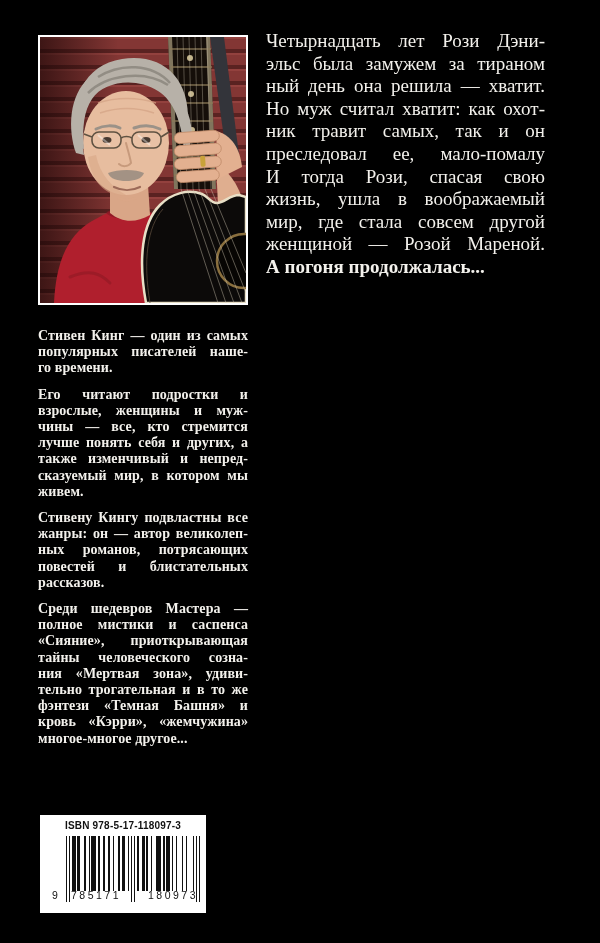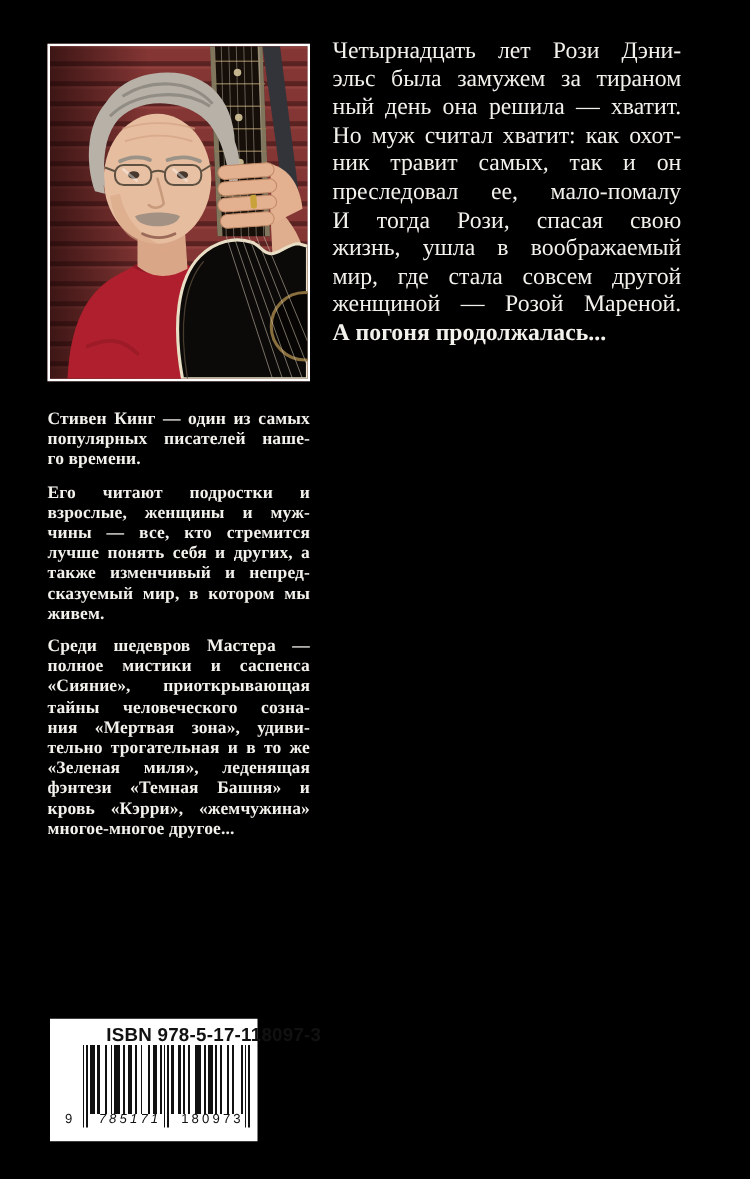--- a/index.html
+++ b/index.html
@@ -32,30 +32,29 @@
   .tline { text-align:justify; text-align-last:justify; }
   .tline-last { text-align-last:left;font-weight:bold; }
   
   .barcode-box {
     position:absolute; left:40px; top:815px; width:166px; height:98px;
     background:var(--barcode-bg,#fff); color:var(--barcode-ink,#111);
     font-family:"Liberation Sans", sans-serif;
   }
   .isbn-label {
     position:absolute; top:5px; left:0; width:100%;
-    text-align:center; font-size:15px; font-weight:bold; letter-spacing:.2px;
+    text-align:center; font-size:10px; font-weight:bold; letter-spacing:.2px;
     white-space:nowrap;
-    margin-left:45px;
   }
   .barcode-bars { position:absolute; left:26px; top:21px; width:134px; height:66px; }
   .barcode-bars svg { display:block; width:134px; height:66px; }
   .bc-digit { position:absolute; top:74px; font-size:10.5px; letter-spacing:2.5px; }
   .bc-lead   { left:12px;  width:14px; text-align:left; letter-spacing:0; }
-  .bc-group1 { left:31px;  width:58px; text-align:right;font-style:italic; }
-  .bc-group2 { left:97px;  width:58px; text-align:right; }
+  .bc-group1 { left:31px;  width:58px; text-align:left; }
+  .bc-group2 { left:108px;  width:58px; text-align:left; }
 </style>
 </head>
 <body>
 
 <div class="page">
 
   <div class="photo-frame">
     <svg viewBox="0 0 206 266" xmlns="http://www.w3.org/2000/svg">
       <defs>
         <pattern id="siding" width="206" height="16" patternUnits="userSpaceOnUse">
@@ -150,27 +149,33 @@
     <div class="bio-para">
         <div class="tline">Его читают подростки и</div>
         <div class="tline">взрослые, женщины и муж-</div>
         <div class="tline">чины — все, кто стремится</div>
         <div class="tline">лучше понять себя и других, а</div>
         <div class="tline">также изменчивый и непред-</div>
         <div class="tline">сказуемый мир, в котором мы</div>
         <div class="tline tline-last">живем.</div>
       </div>
     <div class="bio-para">
+        <div class="tline">Стивену Кингу подвластны все</div>
+        <div class="tline">жанры: он — автор великолеп-</div>
+        <div class="tline">ных романов, потрясающих</div>
+        <div class="tline">повестей и блистательных</div>
+        <div class="tline tline-last">рассказов.</div>
+      </div>
+    <div class="bio-para">
         <div class="tline">Среди шедевров Мастера —</div>
         <div class="tline">полное мистики и саспенса</div>
         <div class="tline">«Сияние», приоткрывающая</div>
         <div class="tline">тайны человеческого созна-</div>
         <div class="tline">ния «Мертвая зона», удиви-</div>
         <div class="tline">тельно трогательная и в то же</div>
-        <div class="tline">«Зеленая миля», леденящая</div>
         <div class="tline">фэнтези «Темная Башня» и</div>
         <div class="tline">кровь «Кэрри», «жемчужина»</div>
         <div class="tline tline-last">многое-многое другое...</div>
       </div>
   </div>
 
   <div class="annotation-column">
       <div class="tline">Четырнадцать лет Рози Дэни-</div>
       <div class="tline">эльс была замужем за тираном</div>
       <div class="tline">ный день она решила — хватит.</div>

